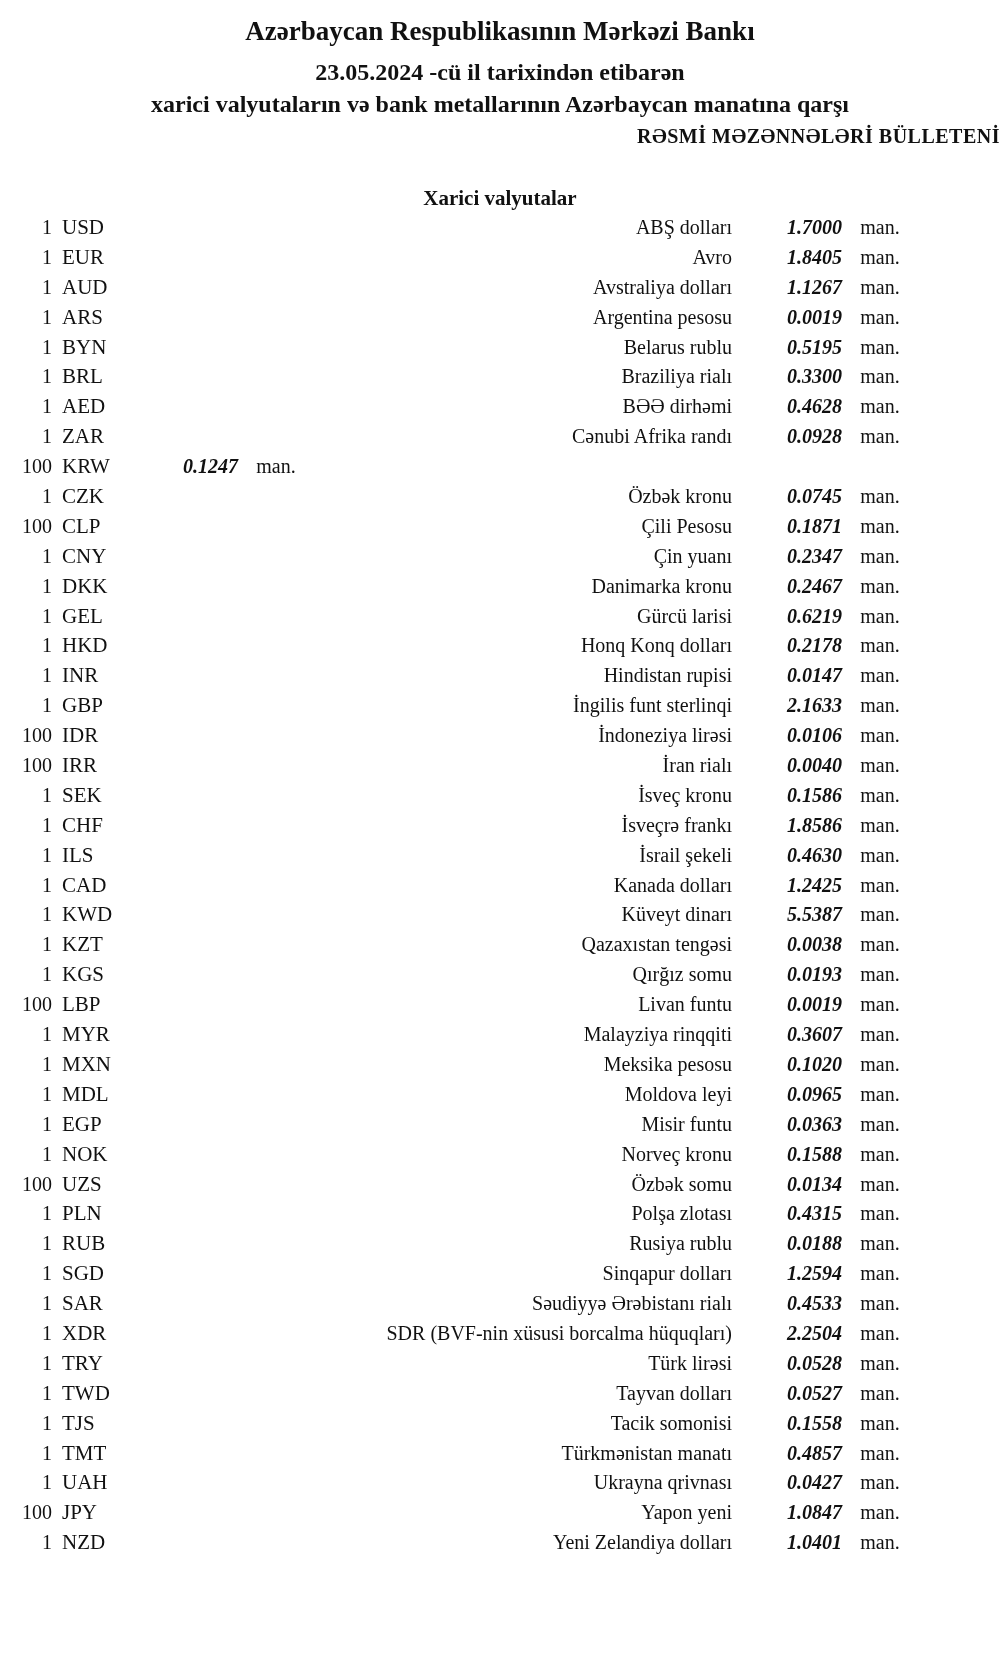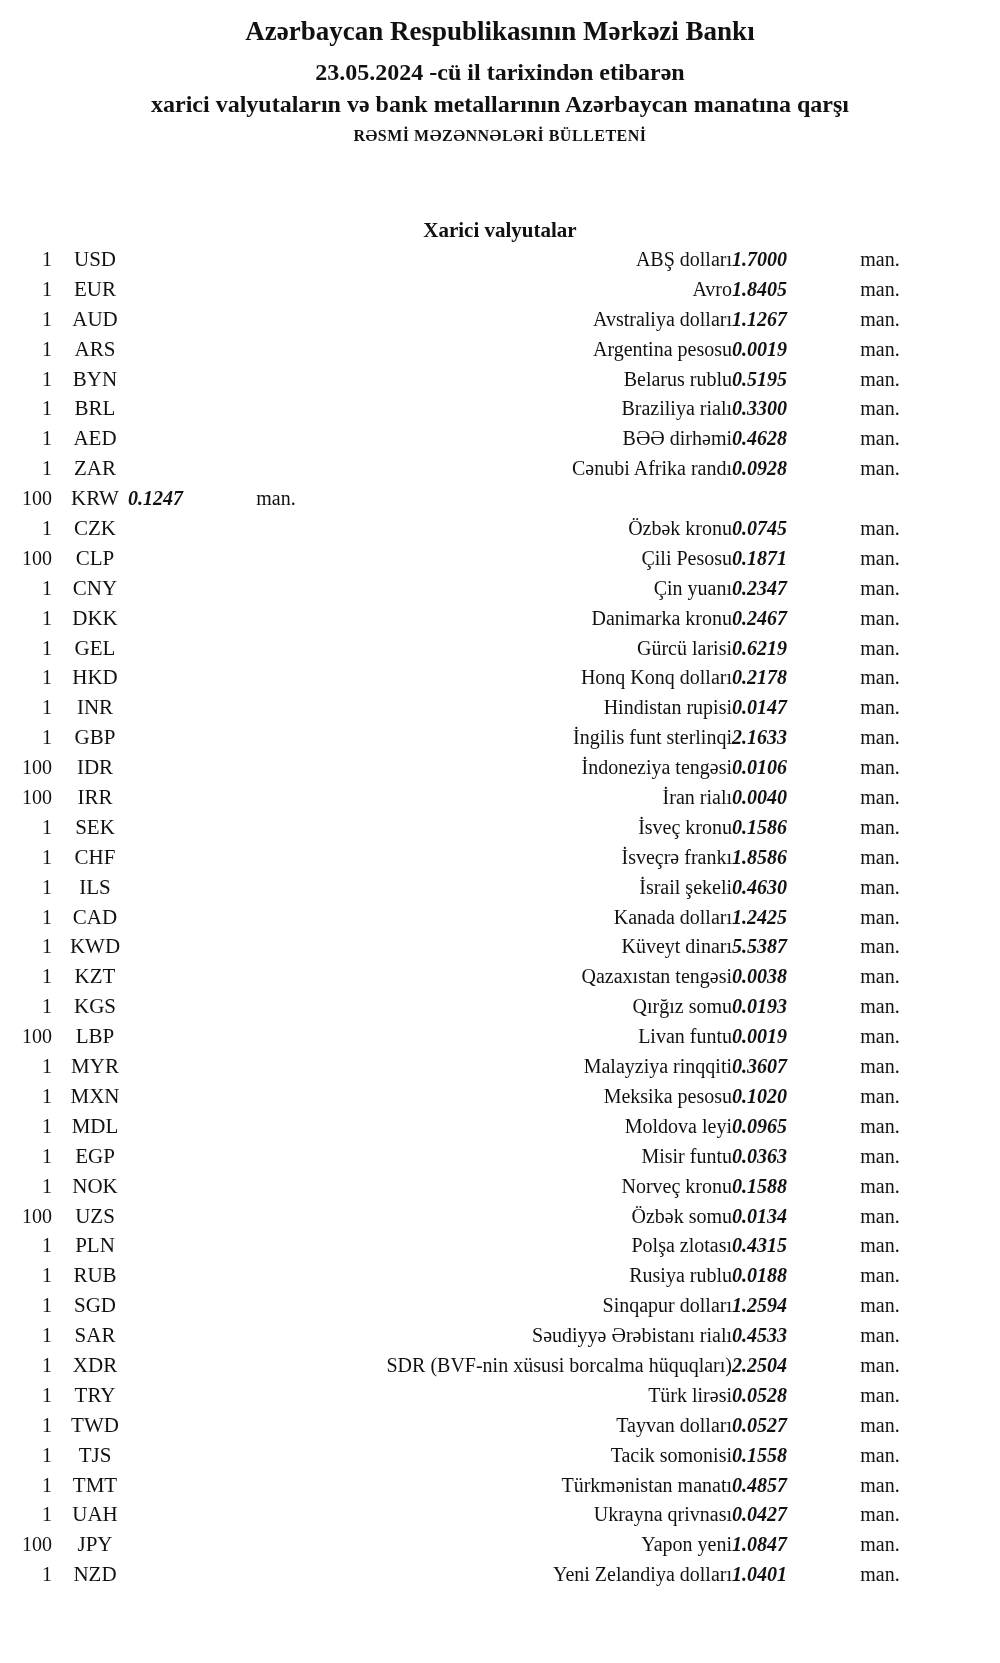--- a/index.html
+++ b/index.html
@@ -25,28 +25,29 @@
     line-height: 34px;
     margin-bottom: 8px;
   }
   .sub {
     text-align: center;
     font-weight: bold;
     font-size: 24px;
     line-height: 32px;
   }
   .sub.caps {
-    font-size: 16px;
+    font-size: 20px;
     letter-spacing: 0.5px;
+    text-align: right;
   }
   .section-title {
     text-align: center;
     font-weight: bold;
     font-size: 21px;
-    margin-top: 66px;
+    margin-top: 34px;
     margin-bottom: 4px;
   }
   .rates-table {
     width: 100%;
   }
   .row {
     display: flex;
     align-items: baseline;
     height: 29.9px;
     box-sizing: border-box;
@@ -54,34 +55,33 @@
     font-size: 20px;
   }
   .qty {
     width: 52px;
     text-align: right;
     flex: 0 0 auto;
   }
   .code {
     width: 66px;
     margin-left: 10px;
-    text-align: center;
     flex: 0 0 auto;
     font-size: 21px;
   }
   .name {
     flex: 1 1 auto;
     margin-left: 5px;
     text-align: right;
     white-space: nowrap;
     overflow: hidden;
   }
   .rate {
     width: 110px;
-    text-align: left;
+    text-align: right;
     flex: 0 0 auto;
     font-weight: bold;
     font-style: italic;
   }
   .unit {
     width: 50px;
     margin-left: 13px;
     text-align: center;
     flex: 0 0 auto;
   }
@@ -229,21 +229,21 @@
     <span class="qty">1</span>
     <span class="code">GBP</span>
     <span class="name">İngilis funt sterlinqi</span>
     <span class="rate">2.1633</span>
     <span class="unit">man.</span>
   </div>
 
   <div class="row">
     <span class="qty">100</span>
     <span class="code">IDR</span>
-    <span class="name">İndoneziya tengəsi</span>
+    <span class="name">İndoneziya lirəsi</span>
     <span class="rate">0.0106</span>
     <span class="unit">man.</span>
   </div>
 
   <div class="row">
     <span class="qty">100</span>
     <span class="code">IRR</span>
     <span class="name">İran rialı</span>
     <span class="rate">0.0040</span>
     <span class="unit">man.</span>

